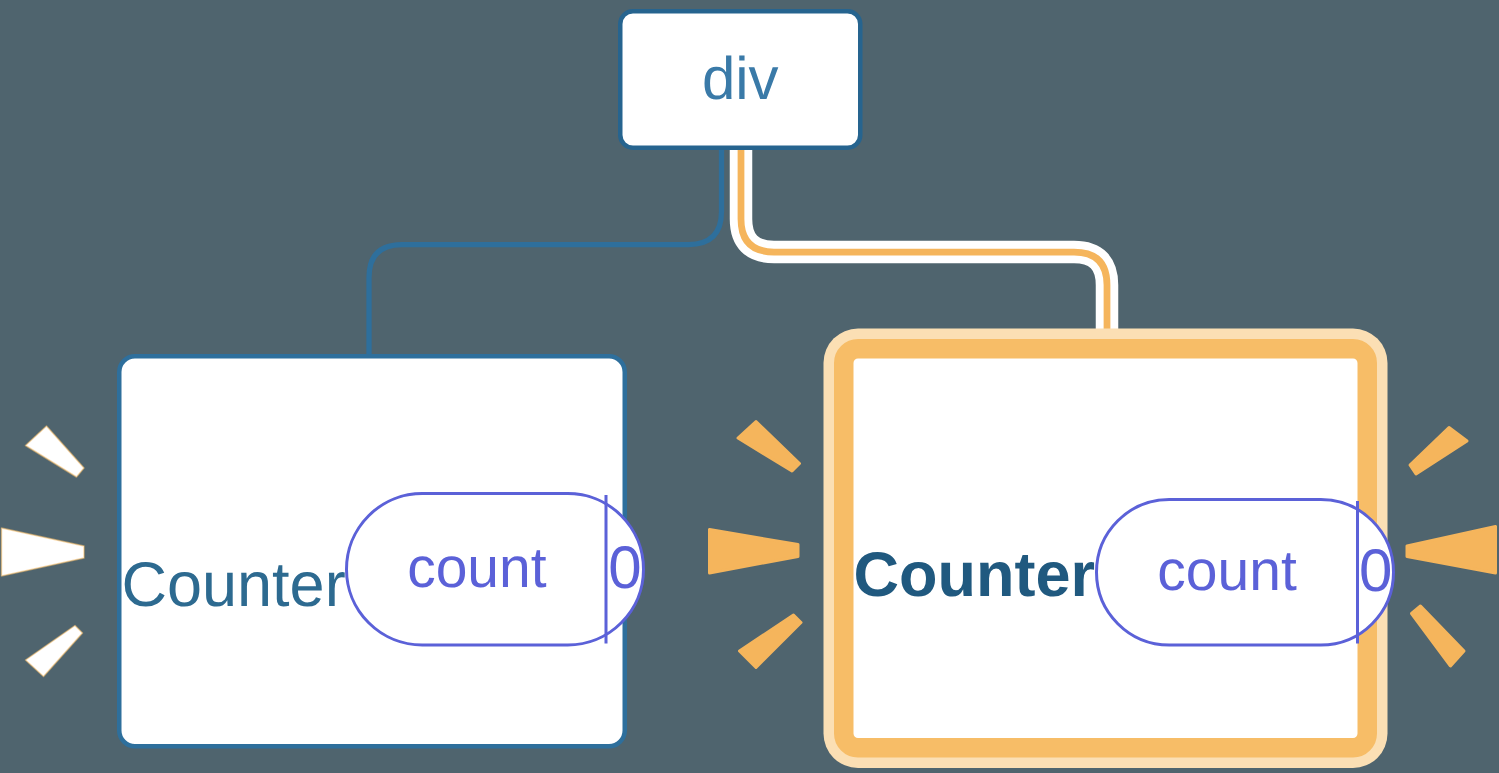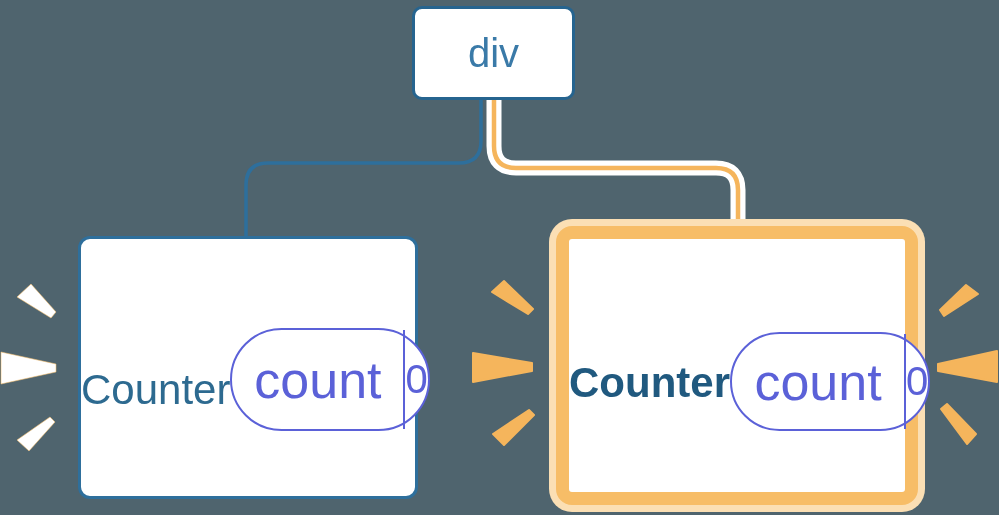--- a/index.html
+++ b/index.html
@@ -54,21 +54,21 @@
   .card-left .card-title{margin-top:45px;}
   .card-right .card-title{margin-top:34px;font-weight:700;color:var(--title-blue-bold);}
   .pill{
     box-sizing:border-box;border:2px solid var(--purple);border-radius:60px;
     background:var(--white);display:flex;align-items:stretch;color:var(--purple);
   }
   .card-left .pill{margin-top:24px;width:267px;height:103px;}
   .card-right .pill{margin-top:32px;width:272px;height:99px;}
   .pill-key{
     flex:0 0 auto;display:flex;align-items:center;justify-content:center;
-    font-size:52px;
+    font-size:38px;
   }
   .card-left .pill-key{width:171px;}
   .card-right .pill-key{width:172px;}
   .pill-divider{flex:0 0 2px;background:var(--purple);}
   .pill-value{
     flex:1 1 auto;display:flex;align-items:center;justify-content:center;
     font-size:40px;
   }
 </style>
 </head>

